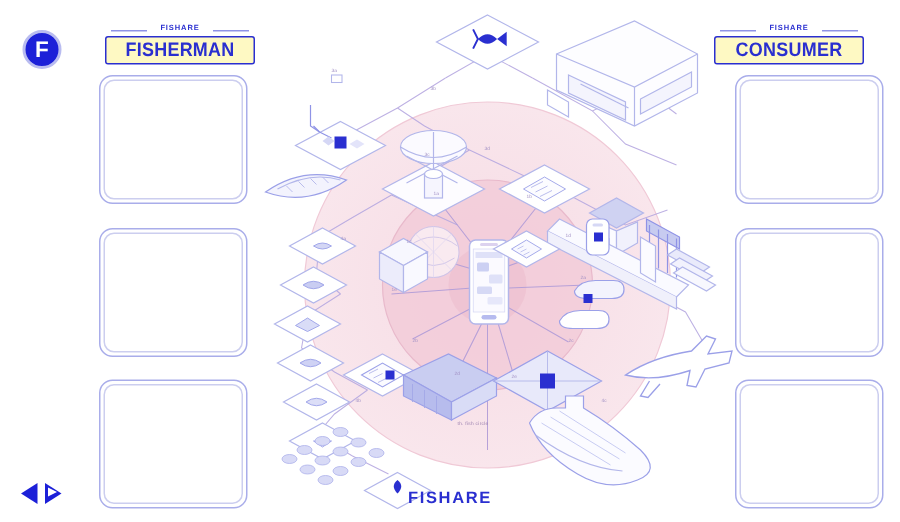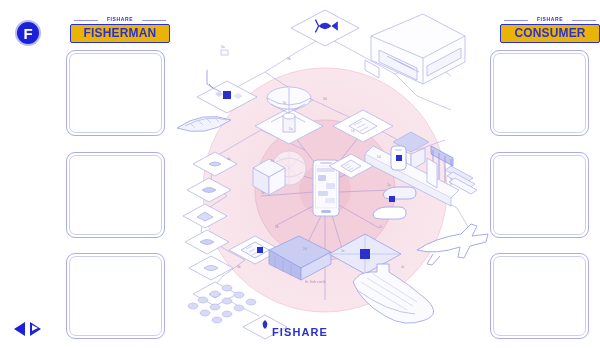--- a/index.html
+++ b/index.html
@@ -42,21 +42,21 @@
     letter-spacing: 0;
   }
 
   
   .side-head {
     position: absolute;
     width: 100px;
     text-align: center;
   }
   .side-head.left  { left: 70px;  top: 16px; }
-  .side-head.right { left: 500px; top: 16px; }
+  .side-head.right { left: 476px; top: 16px; }
 
   .side-kicker {
     position: relative;
     font-size: 5px;
     font-weight: bold;
     letter-spacing: .6px;
     color: #2a2fd0;
     margin-bottom: 1px;
     line-height: 7px;
   }
@@ -69,21 +69,21 @@
     height: 1px;
     background: #8f93e6;
   }
   .side-kicker::before { left: 4px; }
   .side-kicker::after  { right: 4px; }
 
   .side-title-box {
     border: 1.4px solid #2a2fd0;
     border-radius: 2px;
     padding: 1px 0 2px;
-    background: #eab308;
+    background: #fef9c3;
   }
   .side-title {
     font-size: 13px;
     font-weight: bold;
     color: #2a2fd0;
     letter-spacing: .2px;
     line-height: 14px;
     font-family: "Liberation Sans", sans-serif;
     transform: scaleX(.92);
   }

